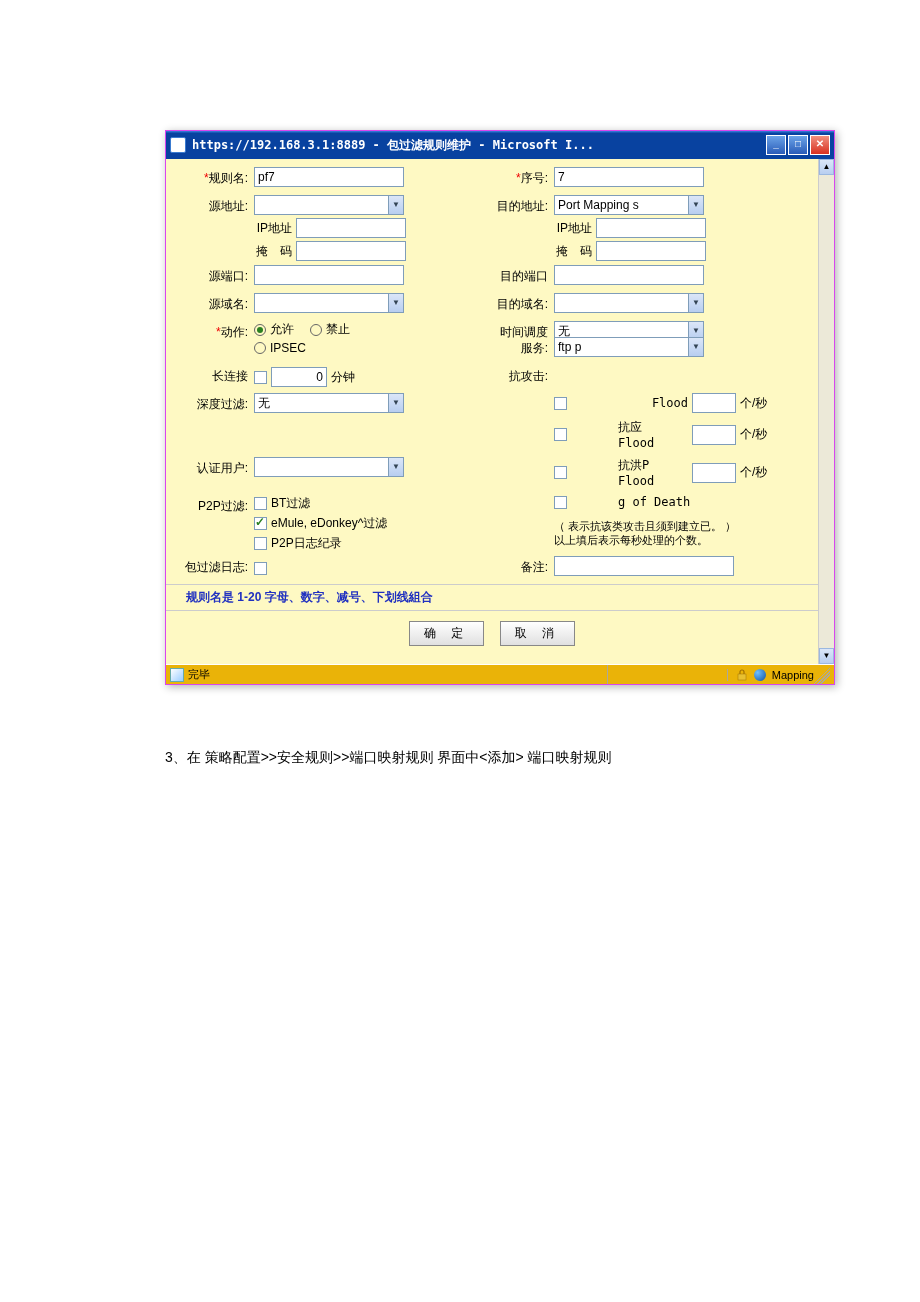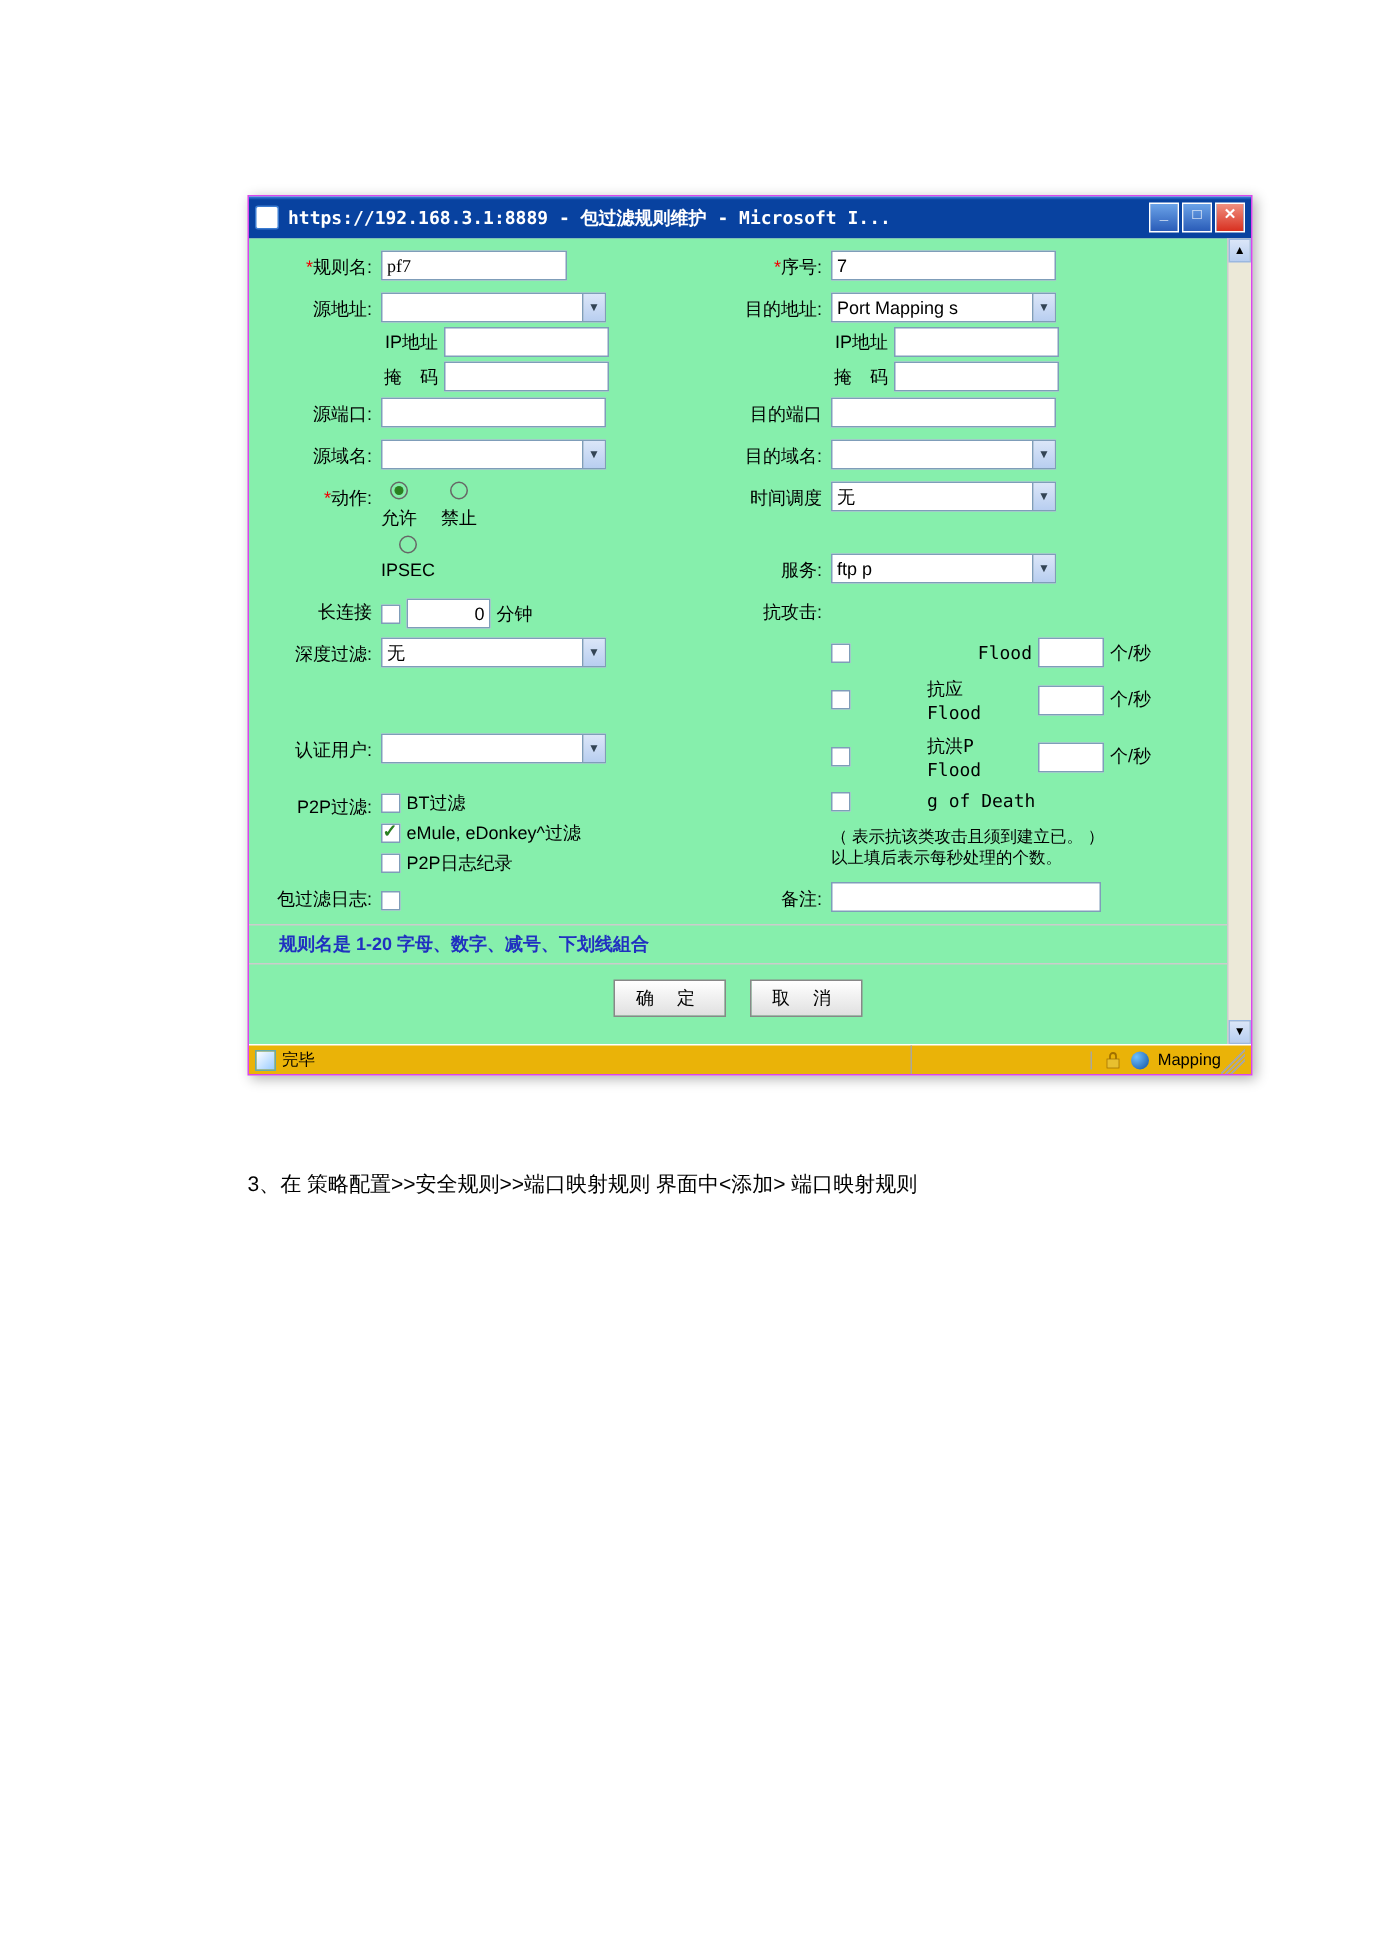--- a/index.html
+++ b/index.html
@@ -5,39 +5,39 @@
     * { box-sizing: border-box; margin: 0; padding: 0; }
     body { font-family: "SimSun", "宋体", sans-serif; font-size: 12px; background: #fff; padding: 130px 165px 40px 165px; }
     .window { width: 670px; border: 1px solid #d946ef; background: #ece9d8; box-shadow: 2px 2px 8px rgba(0,0,0,0.3); }
     .titlebar { height: 28px; background: linear-gradient(to bottom, #3b84e0 0%, #0842a0 8%, #0842a0 92%, #0842a0 100%); display: flex; align-items: center; padding: 0 4px; color: #fff; font-weight: bold; }
     .titlebar .ie-icon { width: 16px; height: 16px; background: #fff; border: 1px solid #3a7bd0; margin-right: 6px; display: inline-block; border-radius: 2px; }
     .titlebar .title-text { flex: 1; font-family: "SimSun", monospace; }
     .titlebar .winbtns { display: flex; gap: 2px; }
     .winbtn { width: 20px; height: 20px; border: 1px solid #fff; background: linear-gradient(to bottom, #6ba3e8, #2a5cb8); color: #fff; font-weight: bold; text-align: center; line-height: 16px; font-size: 10px; }
     .winbtn.close { background: linear-gradient(to bottom, #f09080, #d83020); }
     .content-wrap { display: flex; }
-    .content { flex: 1; background: #86efac; overflow: auto; }
+    .content { flex: 1; background: #fef9c3; overflow: auto; }
     .scrollbar-v { width: 16px; background: #ece9d8; display: flex; flex-direction: column; border-left: 1px solid #ccc; }
     .scrollbar-v .arrow { height: 16px; background: linear-gradient(to bottom, #dbe6f8, #b8cef0); border: 1px solid #9bb8e0; font-size: 8px; text-align: center; line-height: 14px; }
     .scrollbar-v .track { flex: 1; }
     .form-area { padding: 8px 0; }
     .row { display: flex; min-height: 24px; margin-bottom: 4px; }
     .col-l { width: 300px; display: flex; }
     .col-r { flex: 1; display: flex; }
     .label { width: 88px; text-align: right; padding-right: 6px; font-size: 12px; color: #000; padding-top: 3px; }
     .label .req { color: #e00; }
     .field { flex: 1; display: flex; flex-direction: column; gap: 3px; }
     .field-inline { flex: 1; display: flex; align-items: center; gap: 4px; flex-wrap: wrap; }
     input[type=text].txt { border: 1px solid #7f9db9; height: 20px; font-size: 12px; padding: 0 3px; }
     .sel { border: 1px solid #7f9db9; height: 20px; display: flex; align-items: center; background: #fff; }
     .sel .selval { flex: 1; padding: 0 3px; font-size: 12px; }
     .sel .drop { width: 15px; height: 18px; background: linear-gradient(to bottom, #dbe6f8, #b8cef0); border-left: 1px solid #7f9db9; text-align: center; font-size: 8px; line-height: 18px; color: #345; }
     .subrow { display: flex; align-items: center; gap: 4px; }
     .sublabel { width: 38px; font-size: 12px; text-align: right; }
-    .radio { display: inline-flex; align-items: center; gap: 4px; margin-right: 12px; flex-direction: column; }
+    .radio { display: inline-flex; align-items: center; gap: 4px; margin-right: 12px; }
     .radio .r { width: 12px; height: 12px; border-radius: 50%; border: 1px solid #666; display: inline-flex; align-items: center; justify-content: center; }
     .radio .r.on::after { content: ""; width: 6px; height: 6px; background: #2a8020; border-radius: 50%; }
     .check { width: 13px; height: 13px; border: 1px solid #7f9db9; background: #fff; display: inline-block; vertical-align: middle; position: relative; }
     .check.on::after { content: "✓"; position: absolute; top: -3px; left: 0; font-size: 12px; color: #2a8020; font-weight: bold; }
     .divider-row { border-top: 1px solid #ccc; }
     .hint { color: #2030c0; padding: 4px 20px; font-size: 12px; font-weight: bold; }
     .btnrow { text-align: center; padding: 10px 0; }
     .btn { display: inline-block; border: 1px solid #888; background: linear-gradient(to bottom, #fff, #e0e0e0); padding: 3px 14px; margin: 0 6px; font-size: 12px; letter-spacing: 6px; }
     .statusbar { height: 20px; background: #eab308; border-top: 1px solid #fff; display: flex; align-items: center; padding: 0 4px; font-size: 11px; }
     .statusbar .s-left { flex: 1; display: flex; align-items: center; gap: 4px; }
@@ -65,21 +65,21 @@
   </div>
 
   <div class="content-wrap">
     <div class="content">
       <div class="form-area">
 
         <div class="row">
           <div class="col-l">
             <div class="label"><span class="req">*</span><span>规则名</span>:</div>
             <div class="field">
-                <input type="text" class="txt" style="width: 124px; font-family: Liberation Serif, serif;" value="pf7">
+                <input type="text" class="txt" style="width: 150px;" value="pf7">
               </div>
           </div>
           <div class="col-r">
             <div class="label"><span class="req">*</span><span>序号</span>:</div>
             <div class="field">
                 <input type="text" class="txt" style="width: 150px;" value="7">
               </div>
           </div>
         </div>
 

